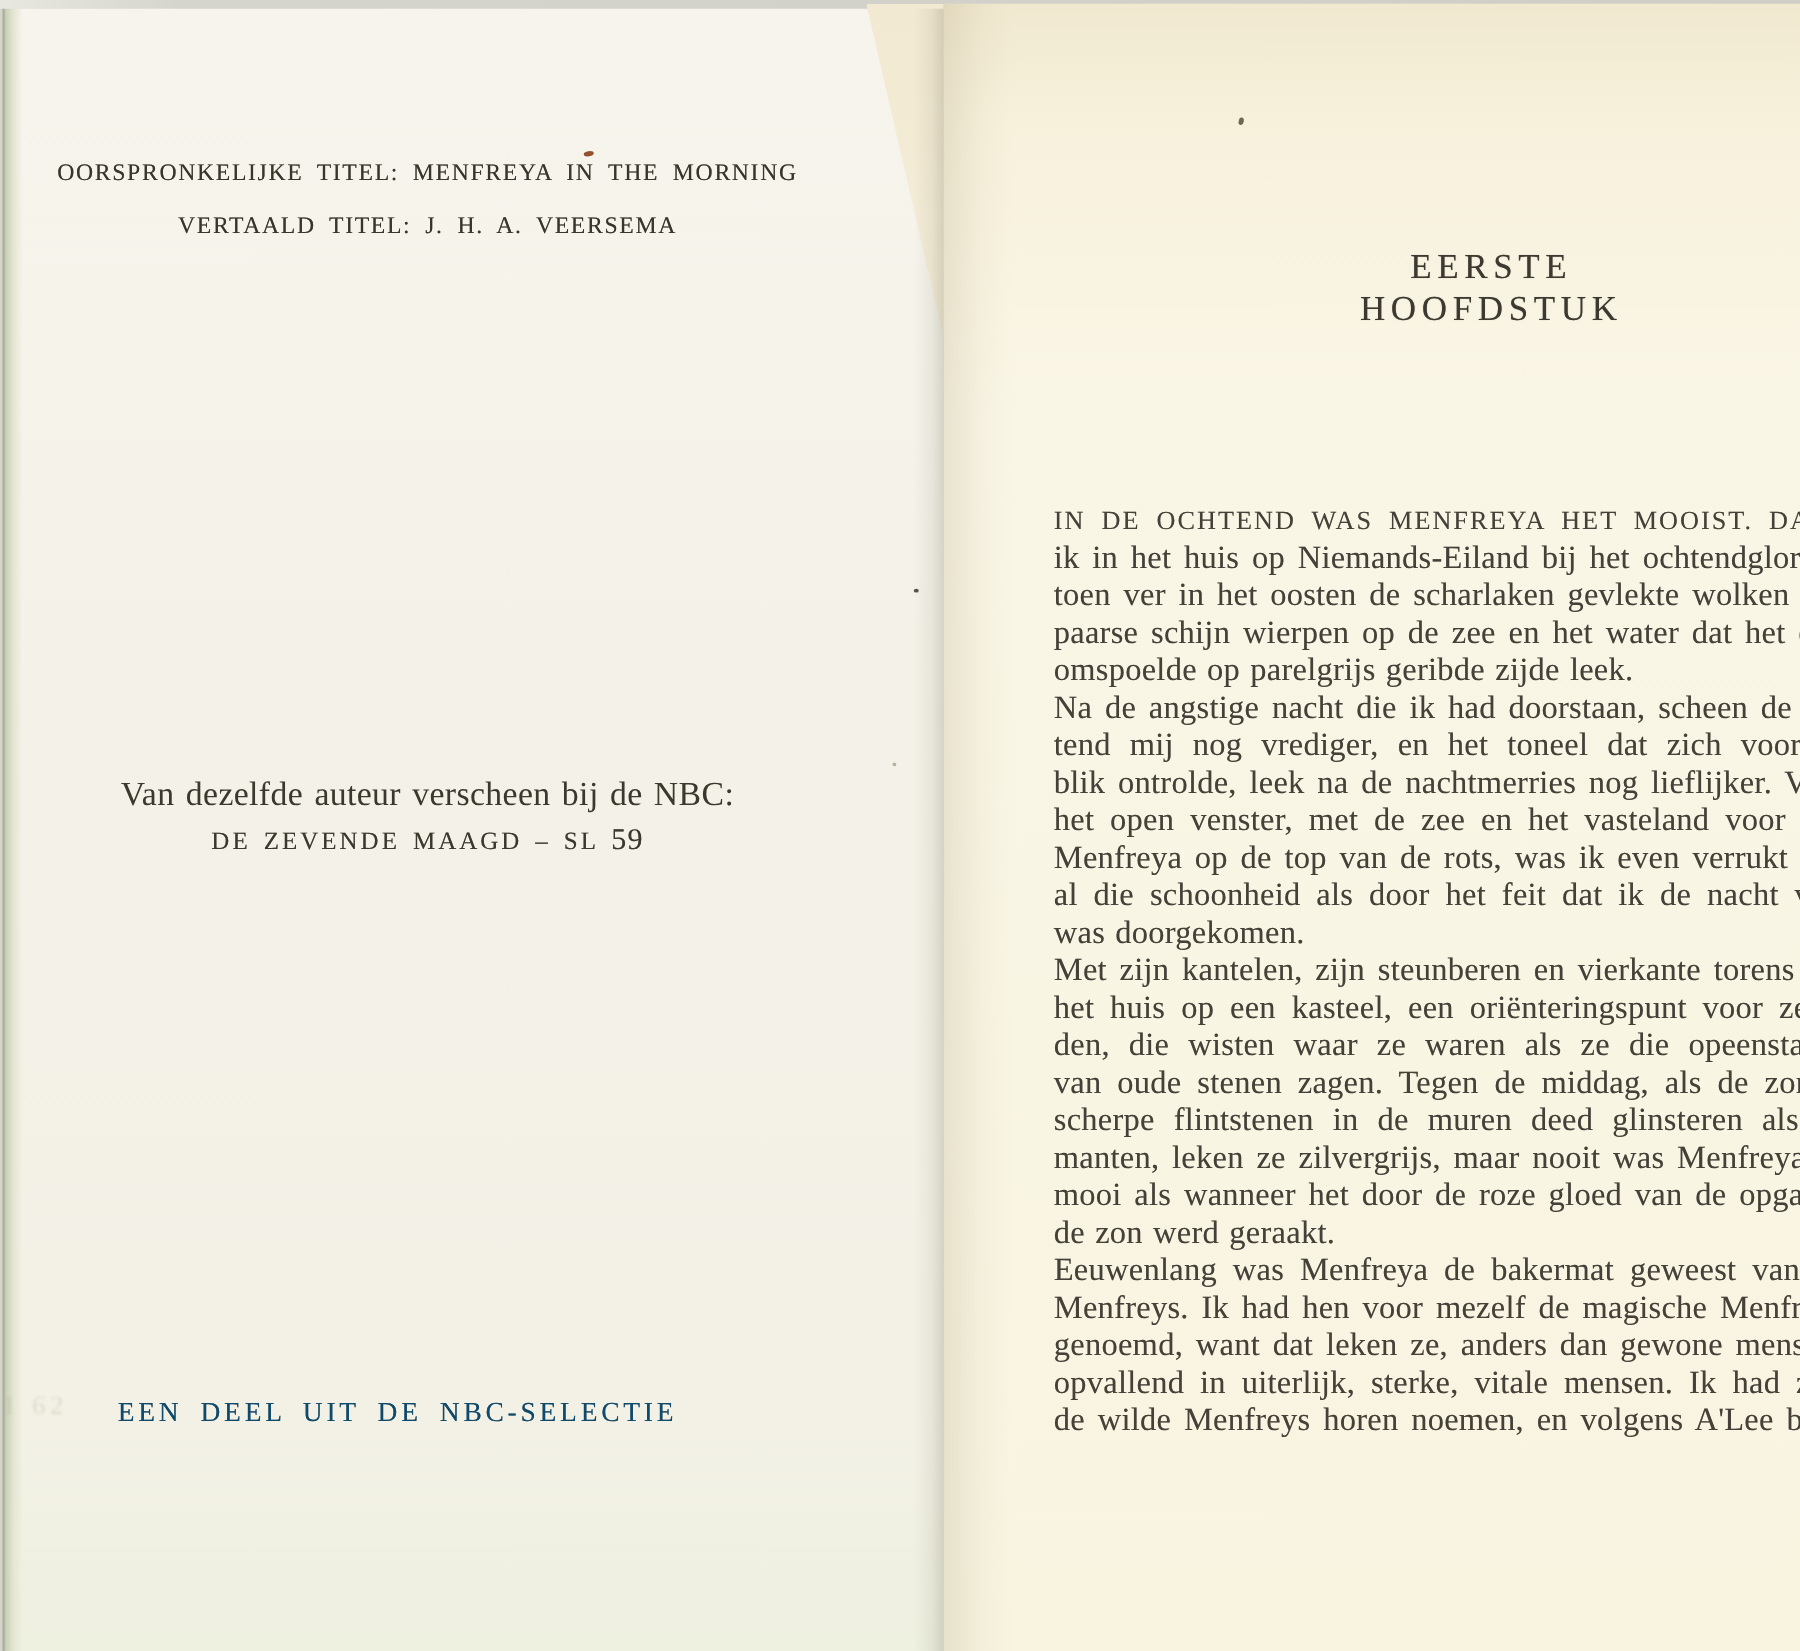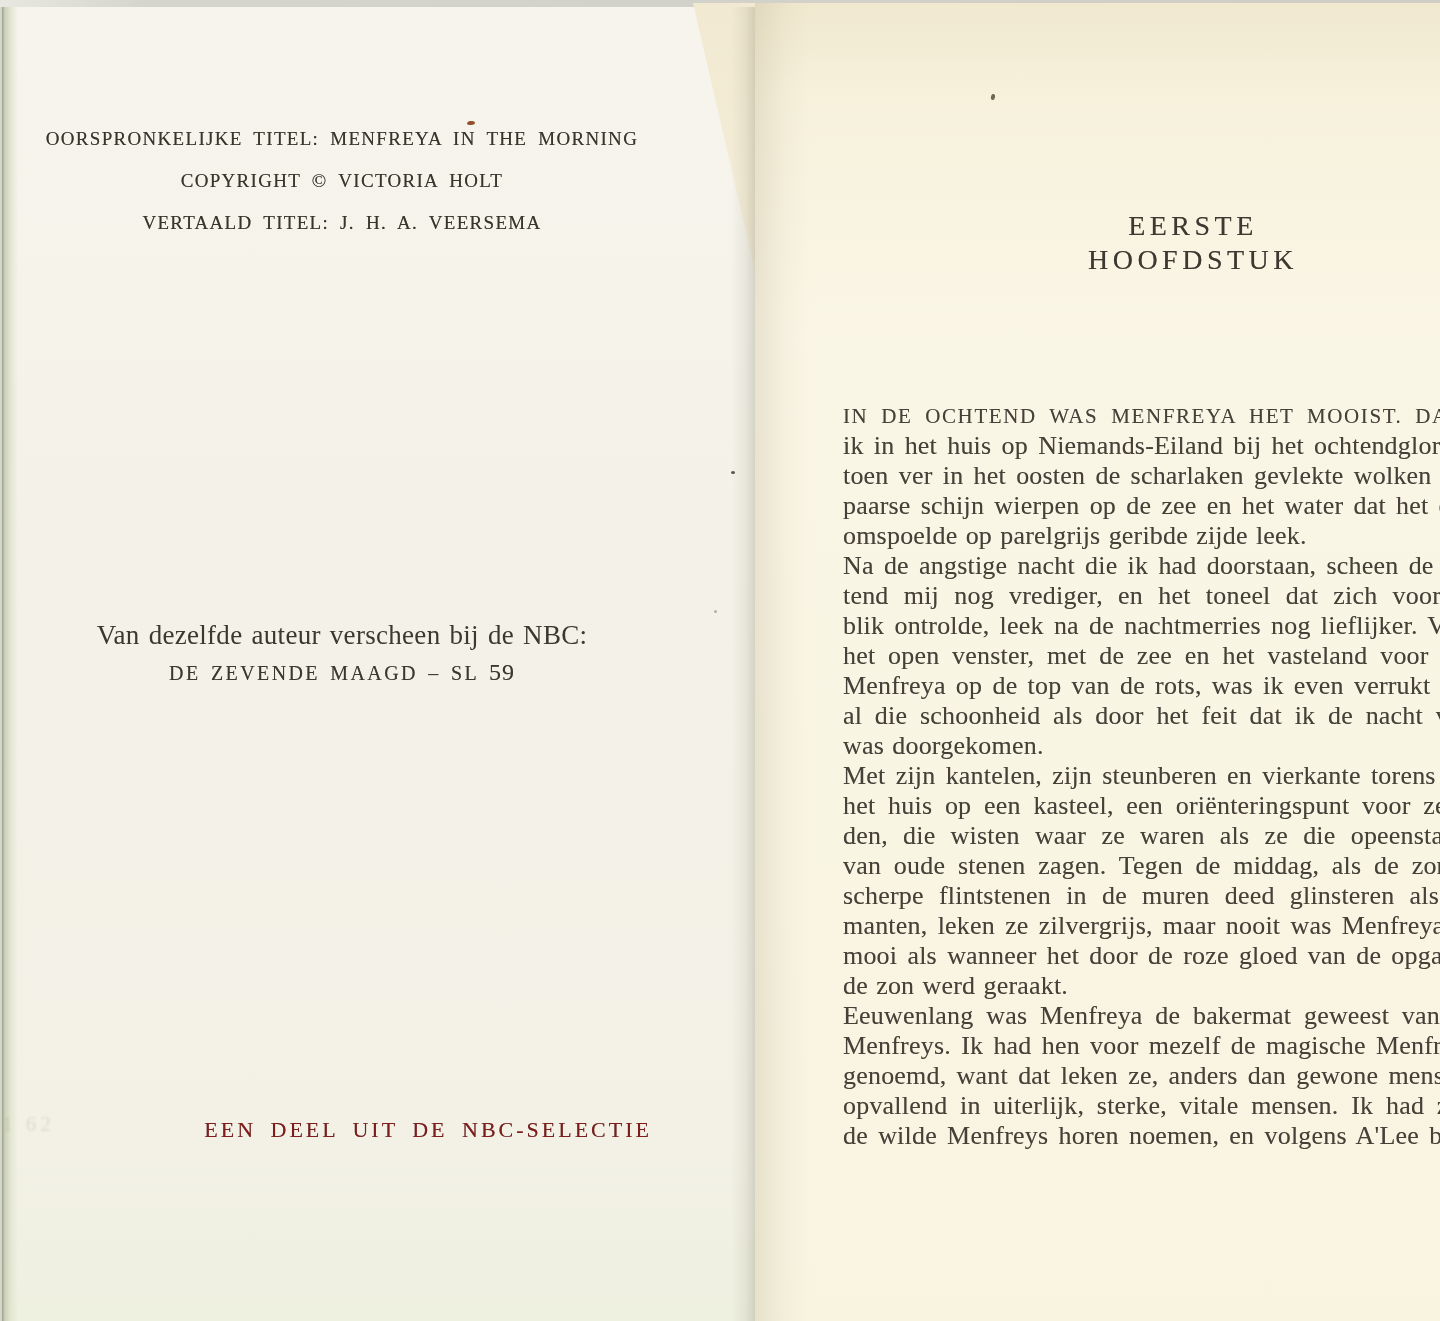--- a/index.html
+++ b/index.html
@@ -53,35 +53,35 @@
   .same-author {
     position: absolute; left: 32px; top: 572px; width: 620px;
     text-align: center; color: #3b382e; margin-top: 44px;
   }
   .sa-intro { font-size: 27px; line-height: 38px; letter-spacing: 0.3px; word-spacing: 2px; }
   .sa-title { font-size: 20px; line-height: 37px; letter-spacing: 2.4px; word-spacing: 3px;
               text-shadow: 0 0 0.5px rgba(56,53,43,0.5); }
   .sa-num   { font-size: 24px; letter-spacing: 1px; }
 
   .series-note {
-    position: absolute; left: 16px; top: 1115px; width: 636px;
-    text-align: right; color: #7f1d1d;
+    position: absolute; left: 0px; top: 1115px; width: 636px;
+    text-align: center; color: #0c4a6e;
     font-size: 22px; line-height: 30px; letter-spacing: 3px; word-spacing: 6px;
     text-shadow: 0 0 0.5px rgba(53,50,42,0.55);
   }
 
   .bleed-artifact {
     position: absolute; left: 2px; top: 1112px; width: 90px;
     color: #97a383; opacity: 0.28; filter: blur(1.1px);
     font-size: 21px; letter-spacing: 4px;
   }
 
   
   .chapter-heading {
-    position: absolute; left: 1032px; top: 209px; width: 322px;
+    position: absolute; left: 1032px; top: 197px; width: 322px;
     text-align: center; color: #3c3930;
     font-size: 28px; line-height: 34px; letter-spacing: 4.5px; word-spacing: 6px;
     text-shadow: 0 0 0.6px rgba(60,57,48,0.5);
   }
 
   .body-text {
     position: absolute; left: 843px; top: 401px; width: 700px;
     color: #454139;
     font-size: 26px;
     letter-spacing: 0.2px;
@@ -116,21 +116,20 @@
     <div class="left-edge-band"></div>
   </div>
 
   <div class="page-right"></div>
   <div class="gutter-wedge"></div>
   <div class="spine-shade-left"></div>
   <div class="spine-shade-right"></div>
 
   <div class="colophon">
     <div class="cl">OORSPRONKELIJKE TITEL: MENFREYA IN THE MORNING</div>
-    <div class="cl">COPYRIGHT © VICTORIA HOLT</div>
     <div class="cl">VERTAALD TITEL: J. H. A. VEERSEMA</div>
   </div>
 
   <div class="same-author">
     <div class="sa-intro ink">Van dezelfde auteur verscheen bij de NBC:</div>
     <div class="sa-title"><span>DE ZEVENDE MAAGD – SL</span> <span class="sa-num">59</span></div>
   </div>
 
   <div class="series-note">EEN DEEL UIT DE NBC-SELECTIE</div>
 

